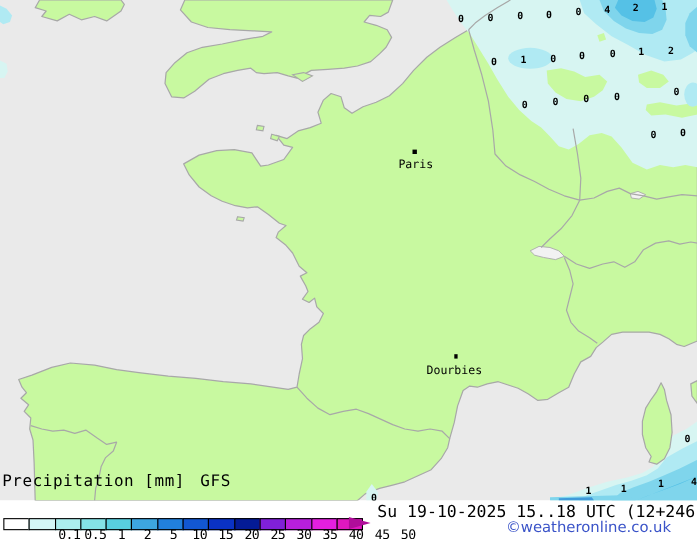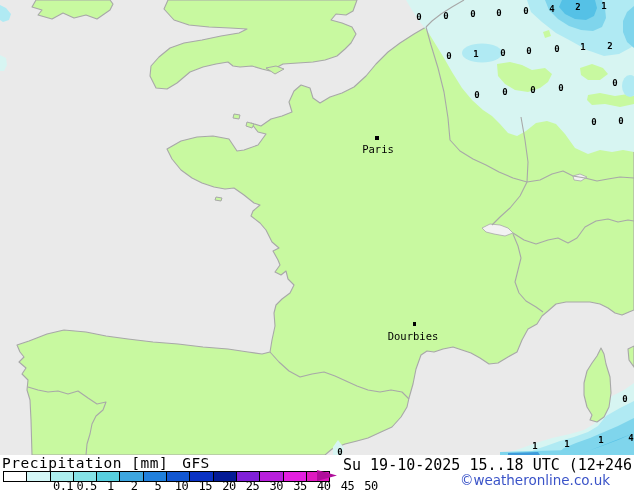--- a/index.html
+++ b/index.html
@@ -5,21 +5,21 @@
   html,body{margin:0;padding:0;}
   body{
     width:634px;height:490px;position:relative;background:#ffffff;
     overflow:hidden;font-family:"DejaVu Sans Mono",monospace;
   }
   #map-wrap{position:absolute;left:0;top:0;width:634px;height:455px;}
   svg text{font-family:"DejaVu Sans Mono",monospace;}
   .city-label{font-size:10.5px;fill:#000;}
   .precip-num{font-size:9px;font-weight:bold;fill:#000;}
   #legend-title{
-    position:absolute;left:2px;top:455px;font-size:14.5px;color:#000;
+    position:absolute;left:2px;top:430px;font-size:14.5px;color:#000;
     white-space:pre;letter-spacing:0.5px;
   }
   #legend-title .gap{display:inline-block;width:14px;}
   #colorbar{
     position:absolute;left:4px;top:471px;height:9px;display:flex;
   }
   .cbar-cell{
     width:22.3px;height:9px;border:1px solid #000;margin-left:-1px;
     box-sizing:content-box;
   }

